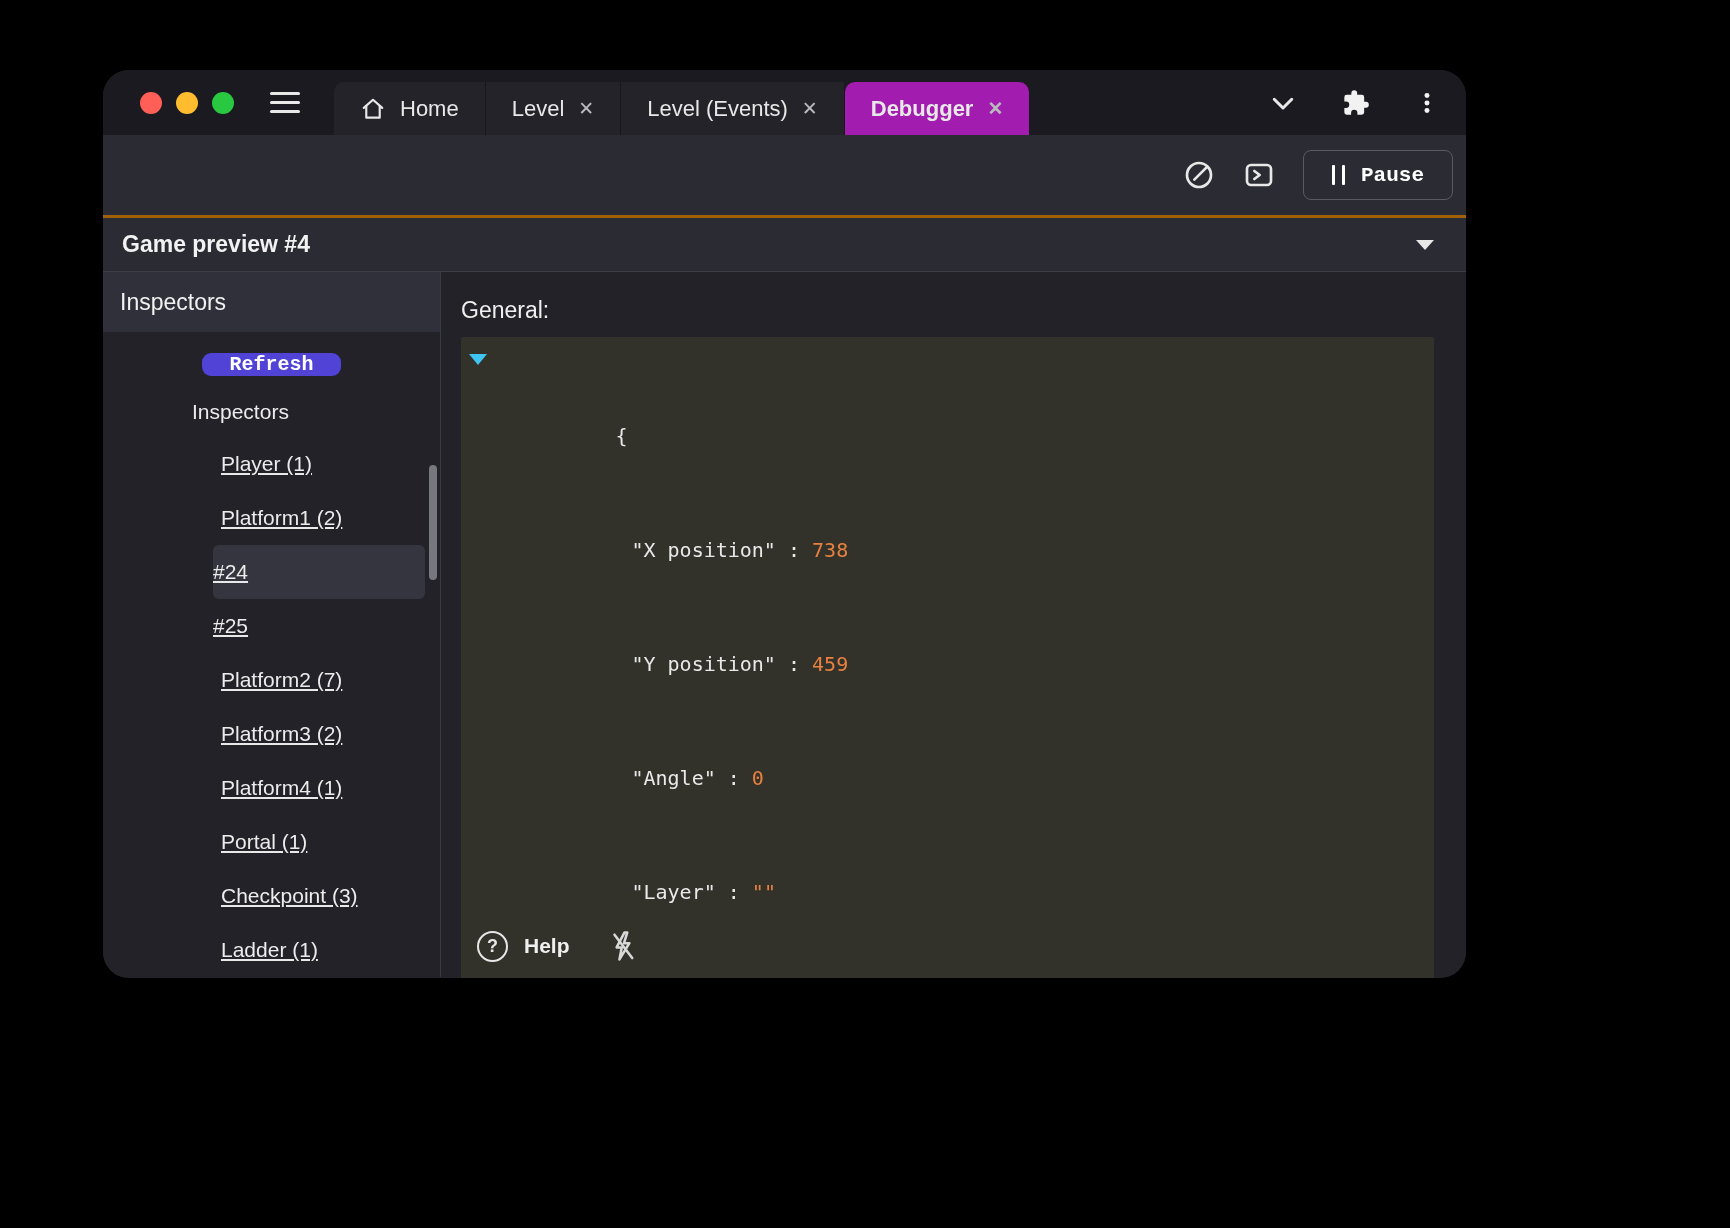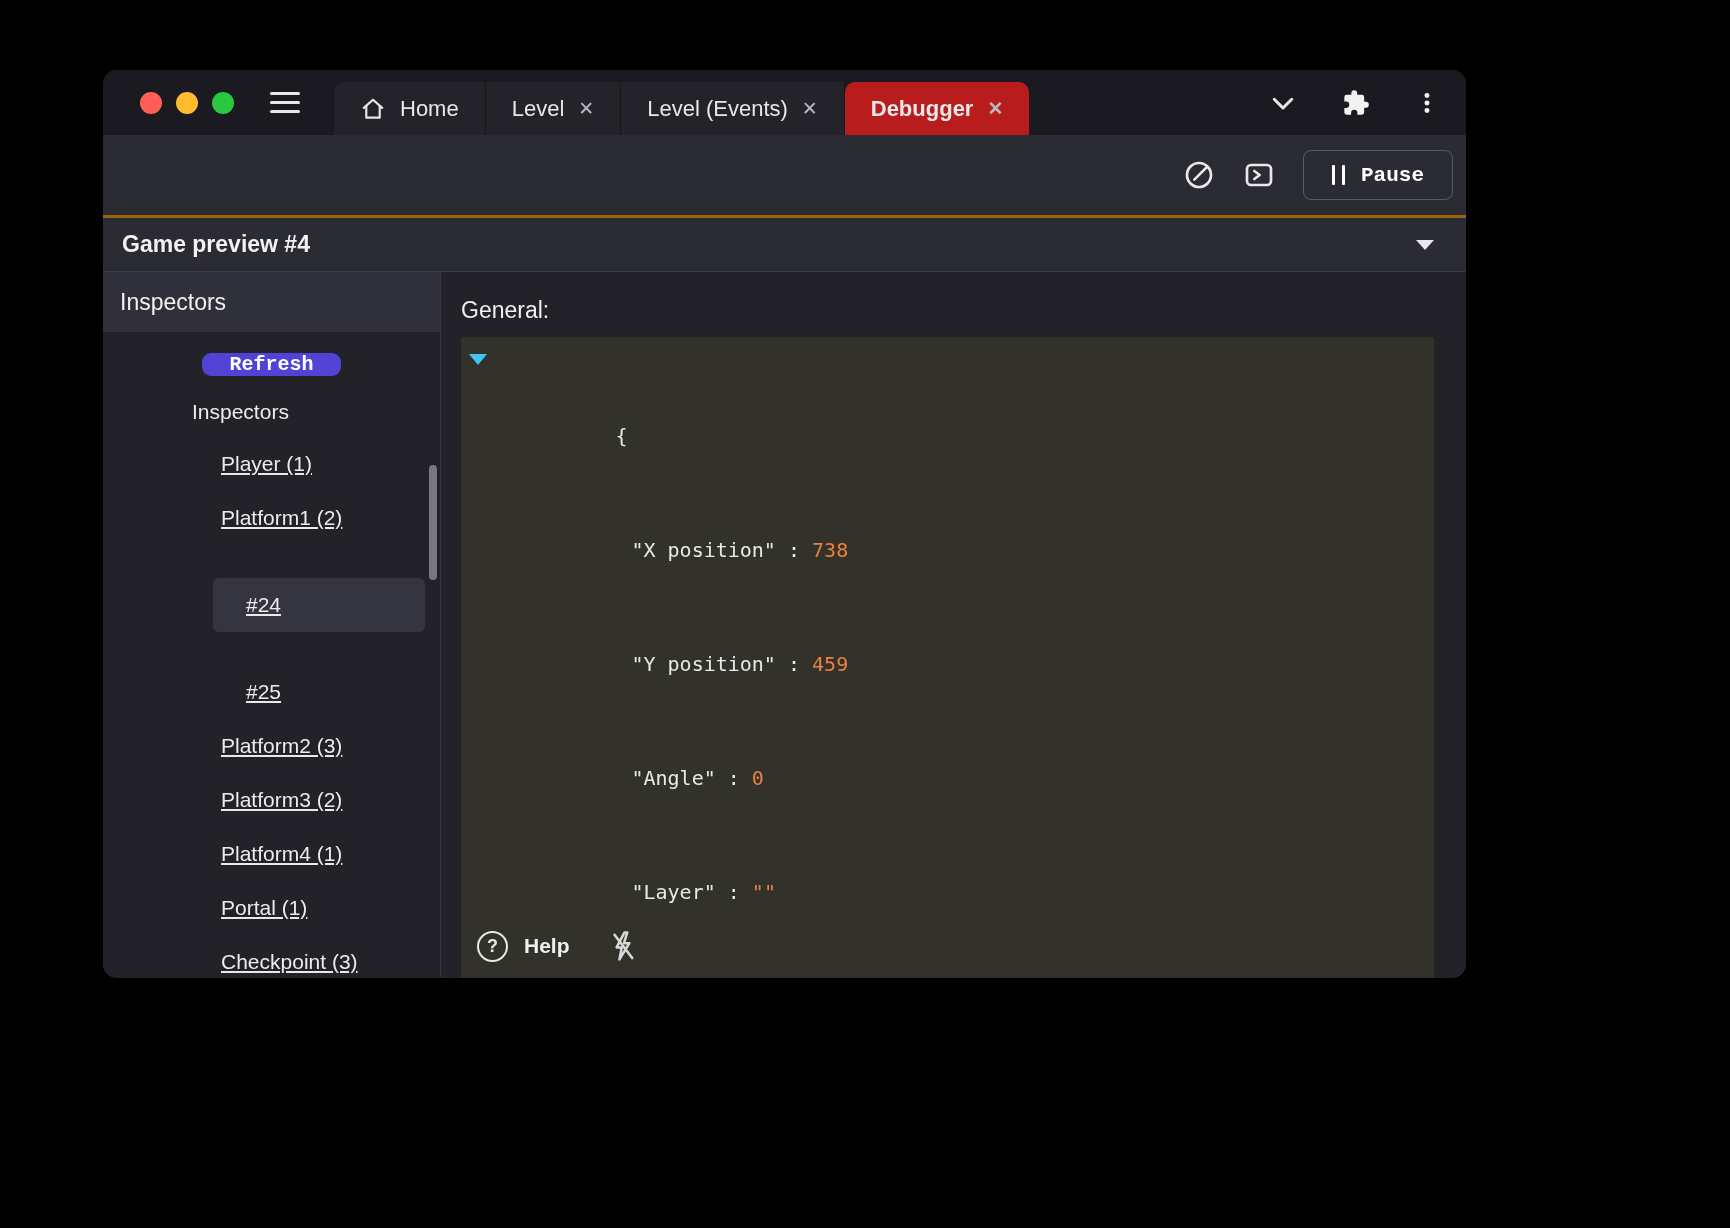--- a/index.html
+++ b/index.html
@@ -13,40 +13,40 @@
     --light-yellow:#febc2e;
     --light-green:#28c840;
   }
   *{box-sizing:border-box;margin:0;padding:0;}
   body{
     width:1730px;height:1228px;background:#000;position:relative;overflow:hidden;
     font-family:"Liberation Sans", sans-serif;color:#e9e9e9;
   }
   .window{
     position:absolute;left:103px;top:70px;width:1363px;height:908px;
-    background:#222228;border-radius:14px;overflow:hidden;
+    background:#222228;border-radius:26px;overflow:hidden;
   }
   
   .titlebar{height:65px;background:#1a1a20;display:flex;align-items:stretch;}
   .traffic{display:flex;align-items:center;gap:14px;padding-left:37px;}
   .light{width:22px;height:22px;border-radius:50%;}
   .light.red{background:var(--light-red);}
   .light.yellow{background:var(--light-yellow);}
   .light.green{background:var(--light-green);}
   .hamburger-wrap{display:flex;align-items:center;margin:0 34px 0 36px;}
   .hamburger{display:flex;flex-direction:column;gap:6px;width:30px;cursor:pointer;}
   .hamburger span{display:block;height:3px;border-radius:2px;background:#e8e8e8;}
   .tabs{display:flex;align-items:flex-end;}
   .tab{
     height:53px;display:flex;align-items:center;gap:14px;padding:0 26px;
     background:#232329;font-size:22px;color:#e8e8e8;cursor:pointer;
     border-right:1px solid #17171c;
   }
   .tab:first-child{border-top-left-radius:10px;}
-  .tab.active{background:#b91c1c;border-top-left-radius:10px;border-top-right-radius:10px;border-right:none;font-weight:600;}
+  .tab.active{background:#a21caf;border-top-left-radius:10px;border-top-right-radius:10px;border-right:none;font-weight:600;}
   .close-x{font-size:19px;color:#b9b9bf;line-height:1;cursor:pointer;}
   .close-x::before{content:"\2715";}
   .home-icon svg{display:block;}
   .titlebar-right{margin-left:auto;display:flex;align-items:center;gap:44px;padding-right:26px;}
   .tb-icon{cursor:pointer;display:flex;align-items:center;}
   
   .toolbar{height:80px;background:#2b2b33;display:flex;align-items:center;}
   .toolbar-right{margin-left:auto;display:flex;align-items:center;gap:28px;padding-right:13px;}
   .pause-btn{
     display:flex;align-items:center;gap:16px;height:50px;padding:0 28px;
@@ -75,21 +75,21 @@
     background:var(--accent);color:#fff;font-weight:700;font-size:20px;cursor:pointer;
     font-family:Liberation Mono, monospace;
   }
   .instances-label{margin:24px 0 0 89px;font-size:21px;font-weight:500;color:#ececec;}
   .inst-list{list-style:none;margin-top:13px;text-decoration:underline;}
   .inst-item{
     height:54px;display:flex;align-items:center;margin:0 15px 0 110px;border-radius:6px;
     font-size:21px;font-weight:500;color:#ececec;cursor:pointer;
   }
   .inst-item.lvl1{padding-left:8px;}
-  .inst-item.lvl2{padding-left:33px;margin-top:33px;}
+  .inst-item.lvl2{}
   .inst-item.selected{background:#35353f;}
   .scroll-thumb{position:absolute;right:3px;top:193px;width:8px;height:115px;border-radius:4px;background:#77777f;cursor:pointer;}
   .v-divider{width:1px;background:#3a3a41;}
   
   .main{flex:1;position:relative;padding:0 32px 0 20px;}
   .section-title{margin-top:24px;font-size:23px;font-weight:500;color:#f0f0f0;line-height:28px;}
   .code-box{
     margin-top:13px;background:#32322b;border-radius:2px;padding:4px 0 6px;
     font-family:"DejaVu Sans Mono", monospace;font-size:20px;color:#e9e9e9;
   }
@@ -206,21 +206,21 @@
     <aside class="sidebar">
       <div class="sidebar-header">Inspectors</div>
       <div class="sidebar-body">
         <button class="refresh-btn">Refresh</button>
         <div class="instances-label">Inspectors</div>
         <ul class="inst-list">
           <li class="inst-item lvl1">Player (1)</li>
           <li class="inst-item lvl1">Platform1 (2)</li>
           <li class="inst-item lvl2 selected">#24</li>
           <li class="inst-item lvl2">#25</li>
-          <li class="inst-item lvl1">Platform2 (3)</li>
+          <li class="inst-item lvl1">Platform2 (7)</li>
           <li class="inst-item lvl1">Platform3 (2)</li>
           <li class="inst-item lvl1">Platform4 (1)</li>
           <li class="inst-item lvl1">Portal (1)</li>
           <li class="inst-item lvl1">Checkpoint (3)</li>
           <li class="inst-item lvl1">Ladder (1)</li>
         </ul>
       </div>
       <div class="scroll-thumb"></div>
     </aside>
     <div class="v-divider"></div>

